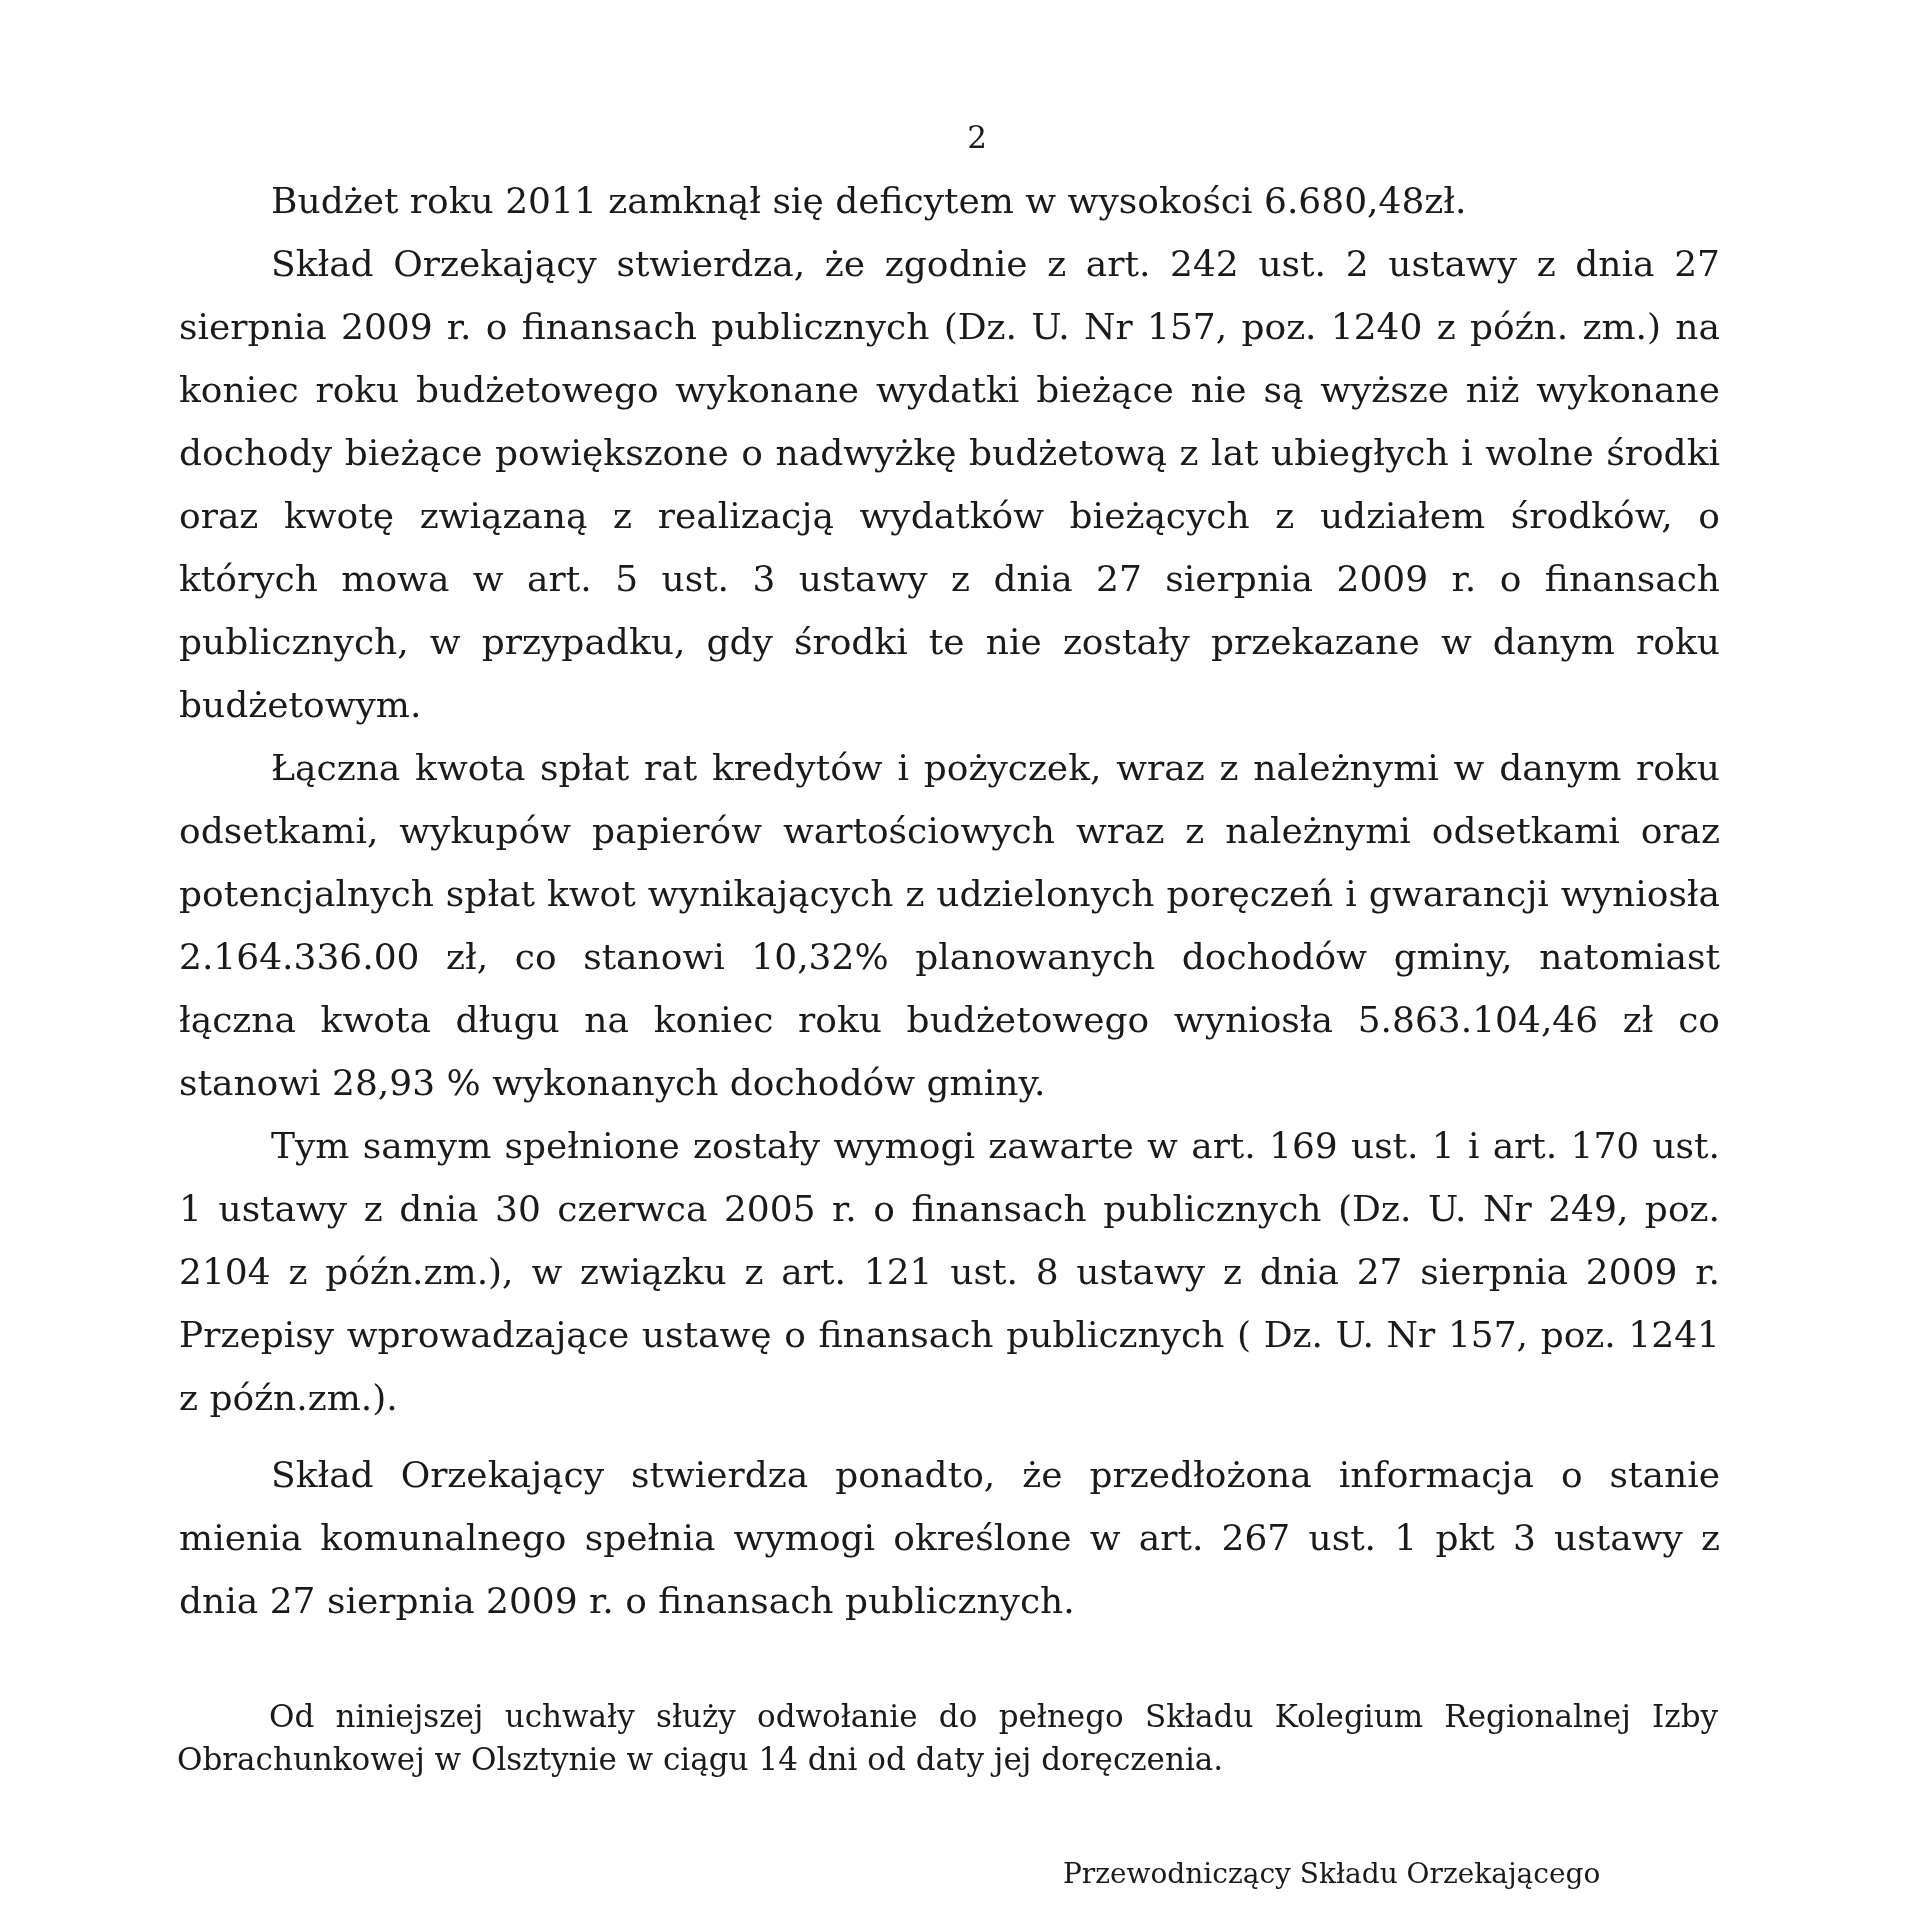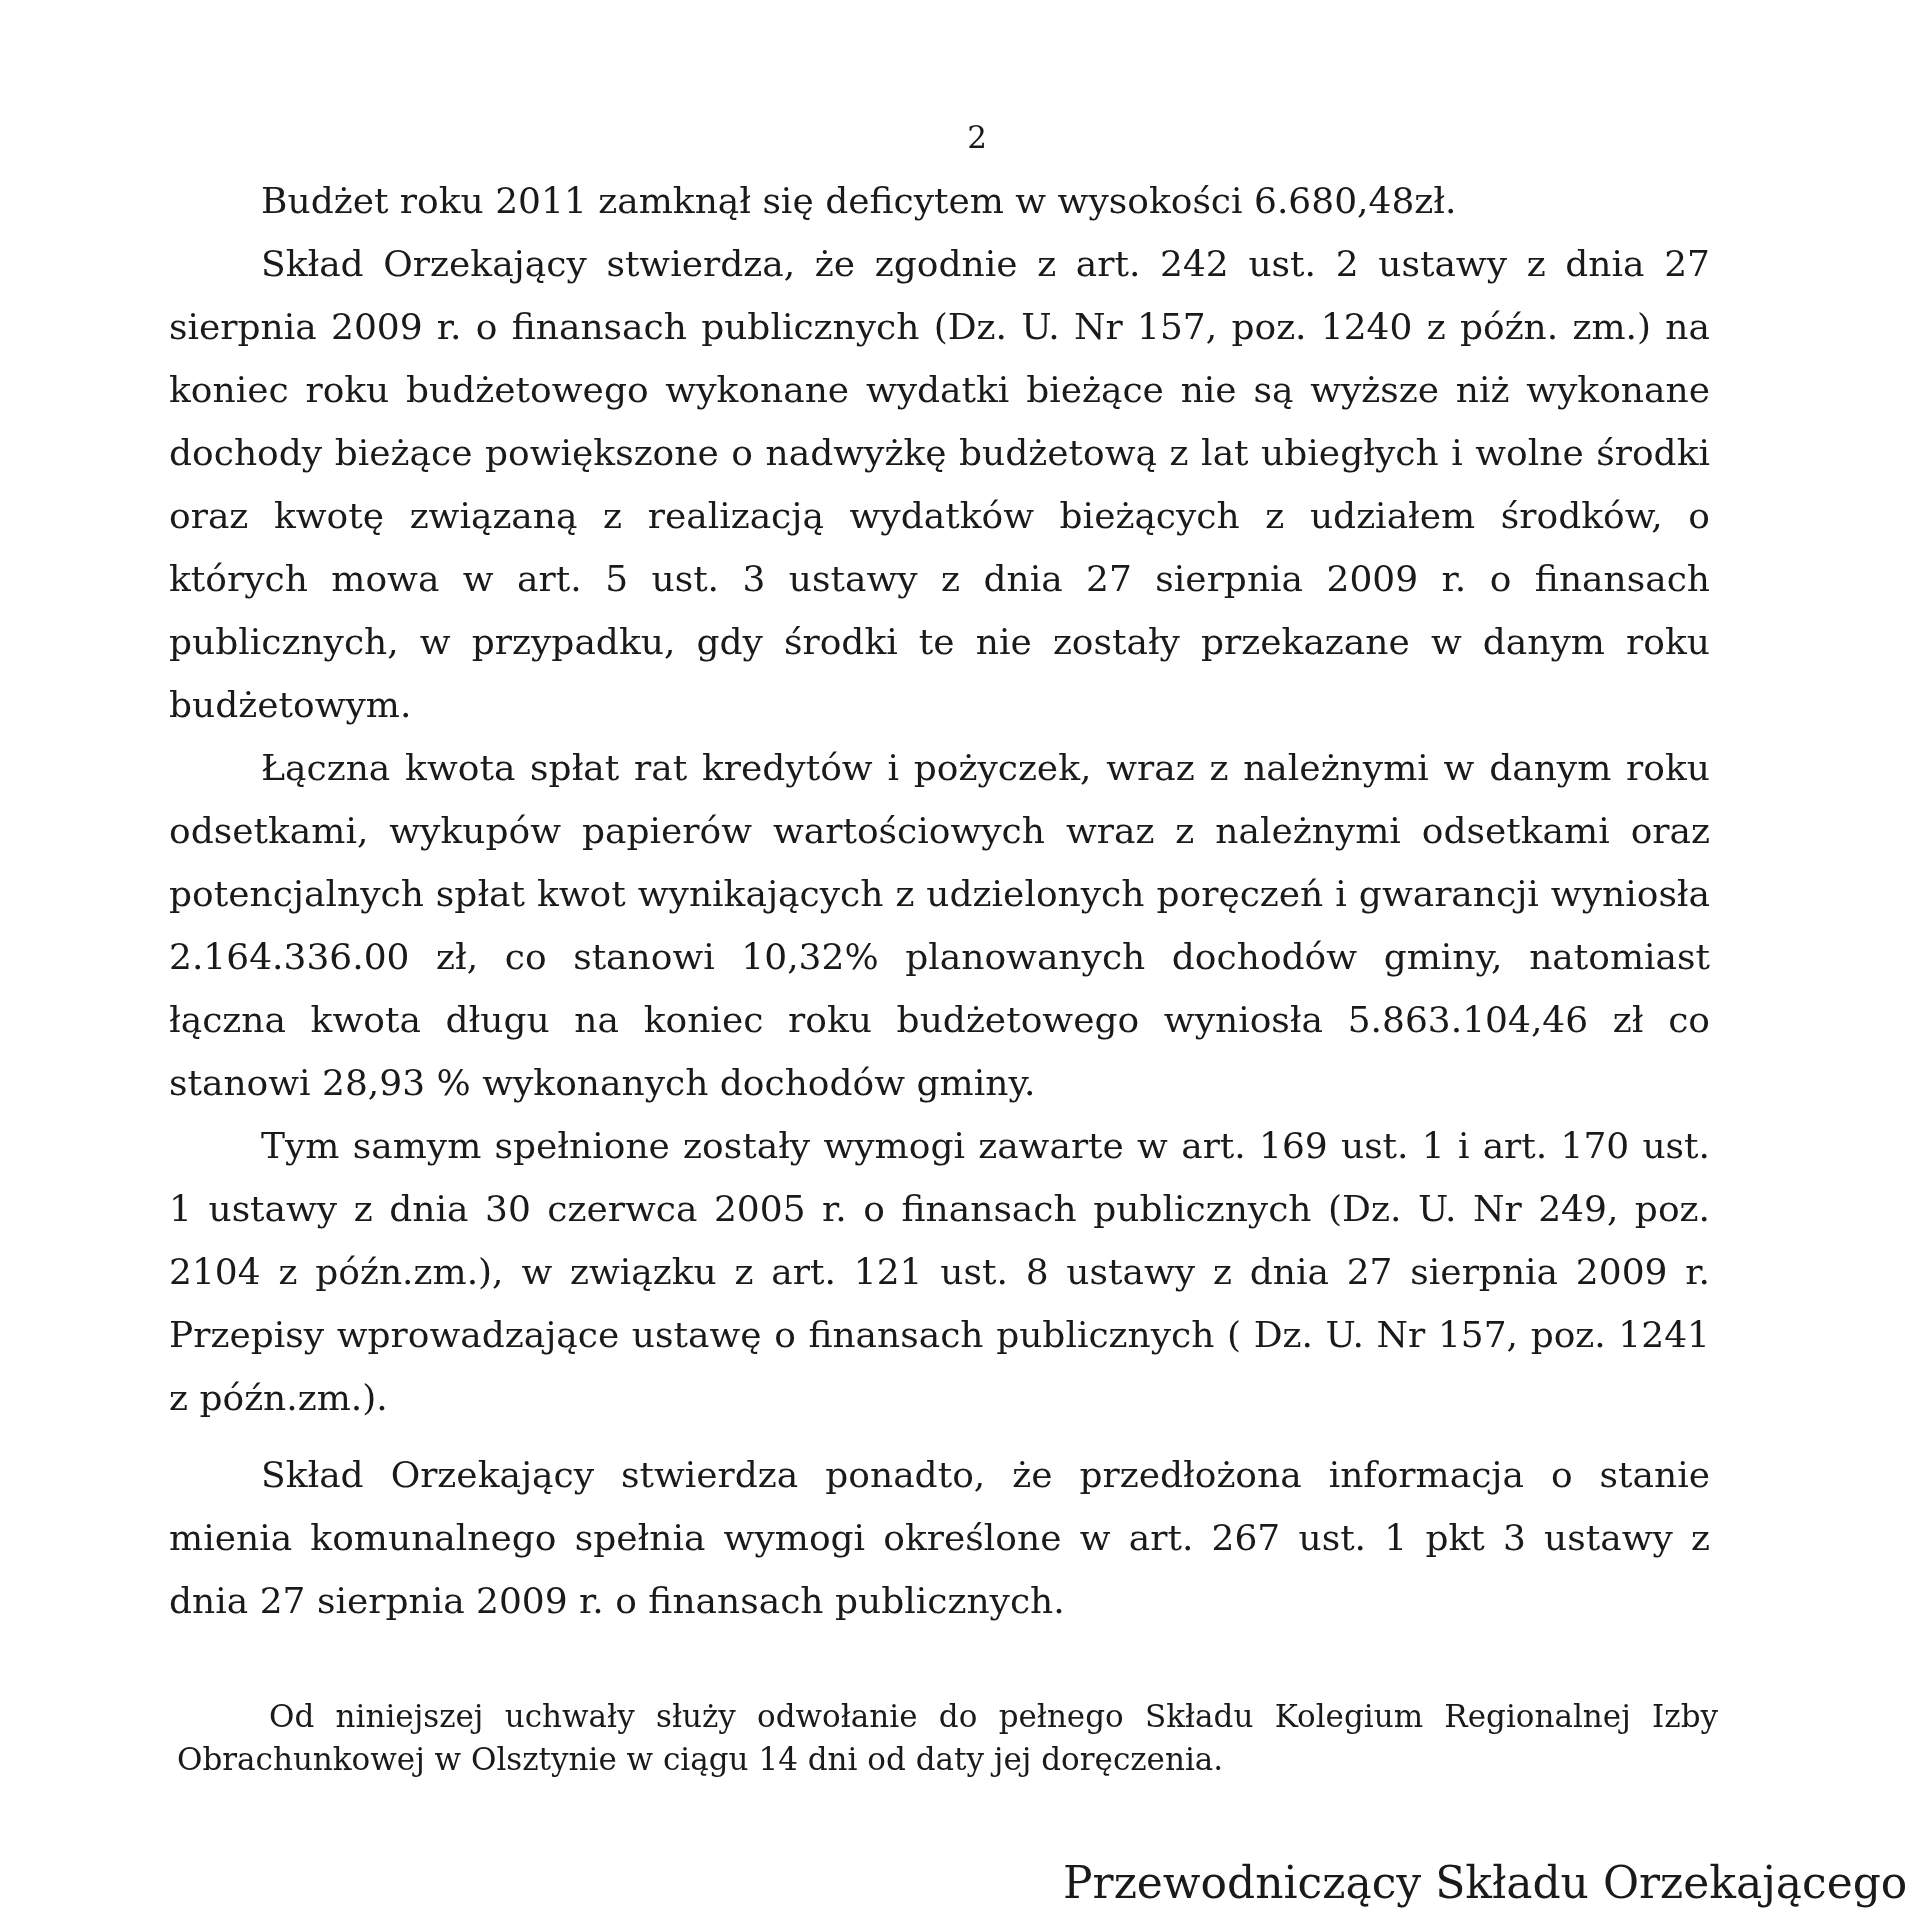--- a/index.html
+++ b/index.html
@@ -1,24 +1,24 @@
 <!DOCTYPE html>
 <html style="font-size:6.2px"><head>
 <meta charset="utf-8">
 <style>
   html, body { margin: 0; padding: 0; background: #ffffff; }
   body { width: 1954px; height: 2700px; position: relative; overflow: hidden; color: #1a1a1a; font-family: "DejaVu Serif", serif; }
   .page-number { position: absolute; top: 119px; left: 0; width: 1954px; text-align: center; font-size: 31px; }
-  .body-text { position: absolute; left: 169px; width: 1541px; top: 169px; font-size: 36px; line-height: 63px; text-align: justify; }
+  .body-text { position: absolute; left: 179px; width: 1541px; top: 169px; font-size: 36px; line-height: 63px; text-align: justify; }
   .para { margin: 0; text-indent: 92px; }
   .para.first { margin-bottom: 0; }
   .para.gap { margin-top: 14px; }
   .appeal { position: absolute; left: 177px; width: 1541px; top: 1664px; font-size: 31px; line-height: 43px; text-align: justify; text-indent: 92px; }
   .signature-block { position: absolute; left: 1063px; top: 1857px; width: 655px; }
-  .signature-title { font-size: 44px; text-align: right; white-space: nowrap; }
+  .signature-title { font-size: 28px; text-align: left; white-space: nowrap; }
 </style>
 </head>
 <body>
 
 <div>
   <div class="page-number">2</div>
 
   <div class="body-text">
     <p class="para first">Budżet roku 2011 zamknął się deficytem w wysokości 6.680,48zł.</p>
     <p class="para">Skład Orzekający stwierdza, że zgodnie z art. 242 ust. 2 ustawy z dnia 27 sierpnia 2009 r. o finansach publicznych (Dz. U. Nr 157, poz. 1240 z późn. zm.) na koniec roku budżetowego wykonane wydatki bieżące nie są wyższe niż wykonane dochody bieżące powiększone o nadwyżkę budżetową z lat ubiegłych i wolne środki oraz kwotę związaną z realizacją wydatków bieżących z udziałem środków, o których mowa w art. 5 ust. 3 ustawy z dnia 27 sierpnia 2009 r. o finansach publicznych, w przypadku, gdy środki te nie zostały przekazane w danym roku budżetowym.</p>

